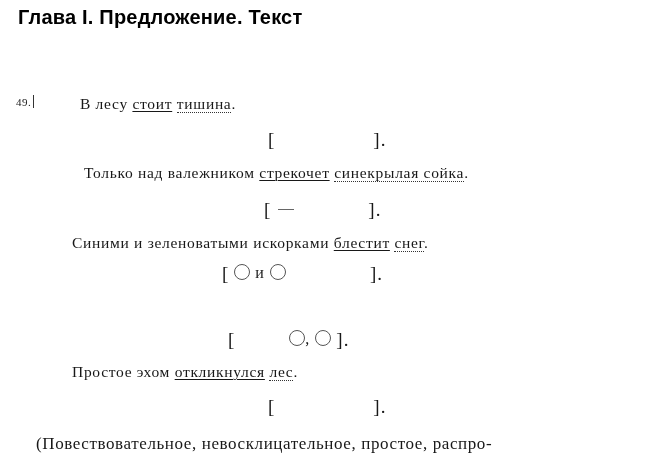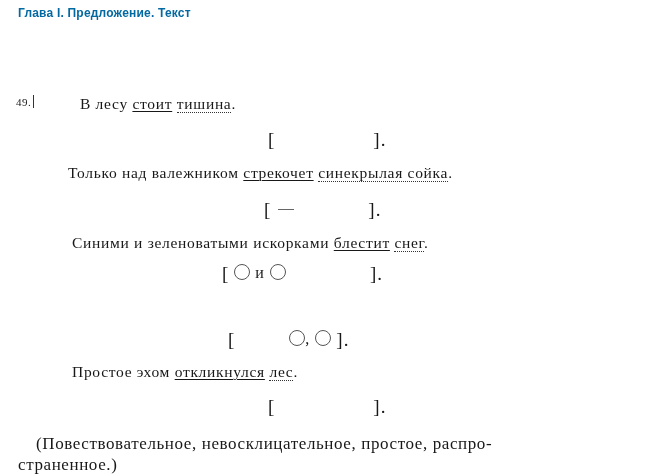--- a/index.html
+++ b/index.html
@@ -19,24 +19,24 @@
     position: relative;
     width: 658px;
     height: 475px;
     padding: 0;
   }
   .chapter-title {
     position: absolute;
     left: 18px;
     top: 6px;
     font-family: "Liberation Sans", sans-serif;
-    font-size: 12px;
+    font-size: 20px;
     font-weight: bold;
     letter-spacing: 0.2px;
-    color: #0369a1;
+    color: #000000;
   }
   .section-head {
     position: absolute;
     left: 18px;
     top: 44px;
     width: 620px;
     font-family: "Liberation Sans", sans-serif;
     font-size: 14.5px;
     font-weight: bold;
     font-style: italic;
@@ -139,21 +139,21 @@
   <div class="sentence" style="left: 48px; top: 95px;">
     <span>В лесу </span><span class="u-line">стоит</span><span> </span><span class="u-dotted">тишина</span><span>.</span>
   </div>
 
   <div class="scheme" style="left: 268px; top: 130px;">
     <span class="brk">[</span>
     <span style="display:inline-block;width:88px;"></span>
     <span class="brk">].</span>
   </div>
 
-  <div class="sentence" style="left: 36px; top: 164px;">
+  <div class="sentence" style="left: 52px; top: 164px;">
     <span>Только над валежником </span><span class="u-line">стрекочет</span><span> </span><span class="u-dotted">синекрылая сойка</span><span>.</span>
   </div>
 
   <div class="scheme" style="left: 264px; top: 200px;">
     <span class="brk">[</span>
     <span class="dashline"></span>
     <span style="display:inline-block;width:62px;"></span>
     <span class="brk">].</span>
   </div>
 
@@ -184,16 +184,15 @@
   </div>
 
   <div class="scheme" style="left: 268px; top: 397px;">
     <span class="brk">[</span>
     <span style="display:inline-block;width:88px;"></span>
     <span class="brk">].</span>
   </div>
 
   <div class="closing">
     <span>(Повествовательное, невосклицательное, простое, распро-</span>
-    <span class="l2">страненное.)</span>
   </div>
 
 </div>
 
 </body></html>

